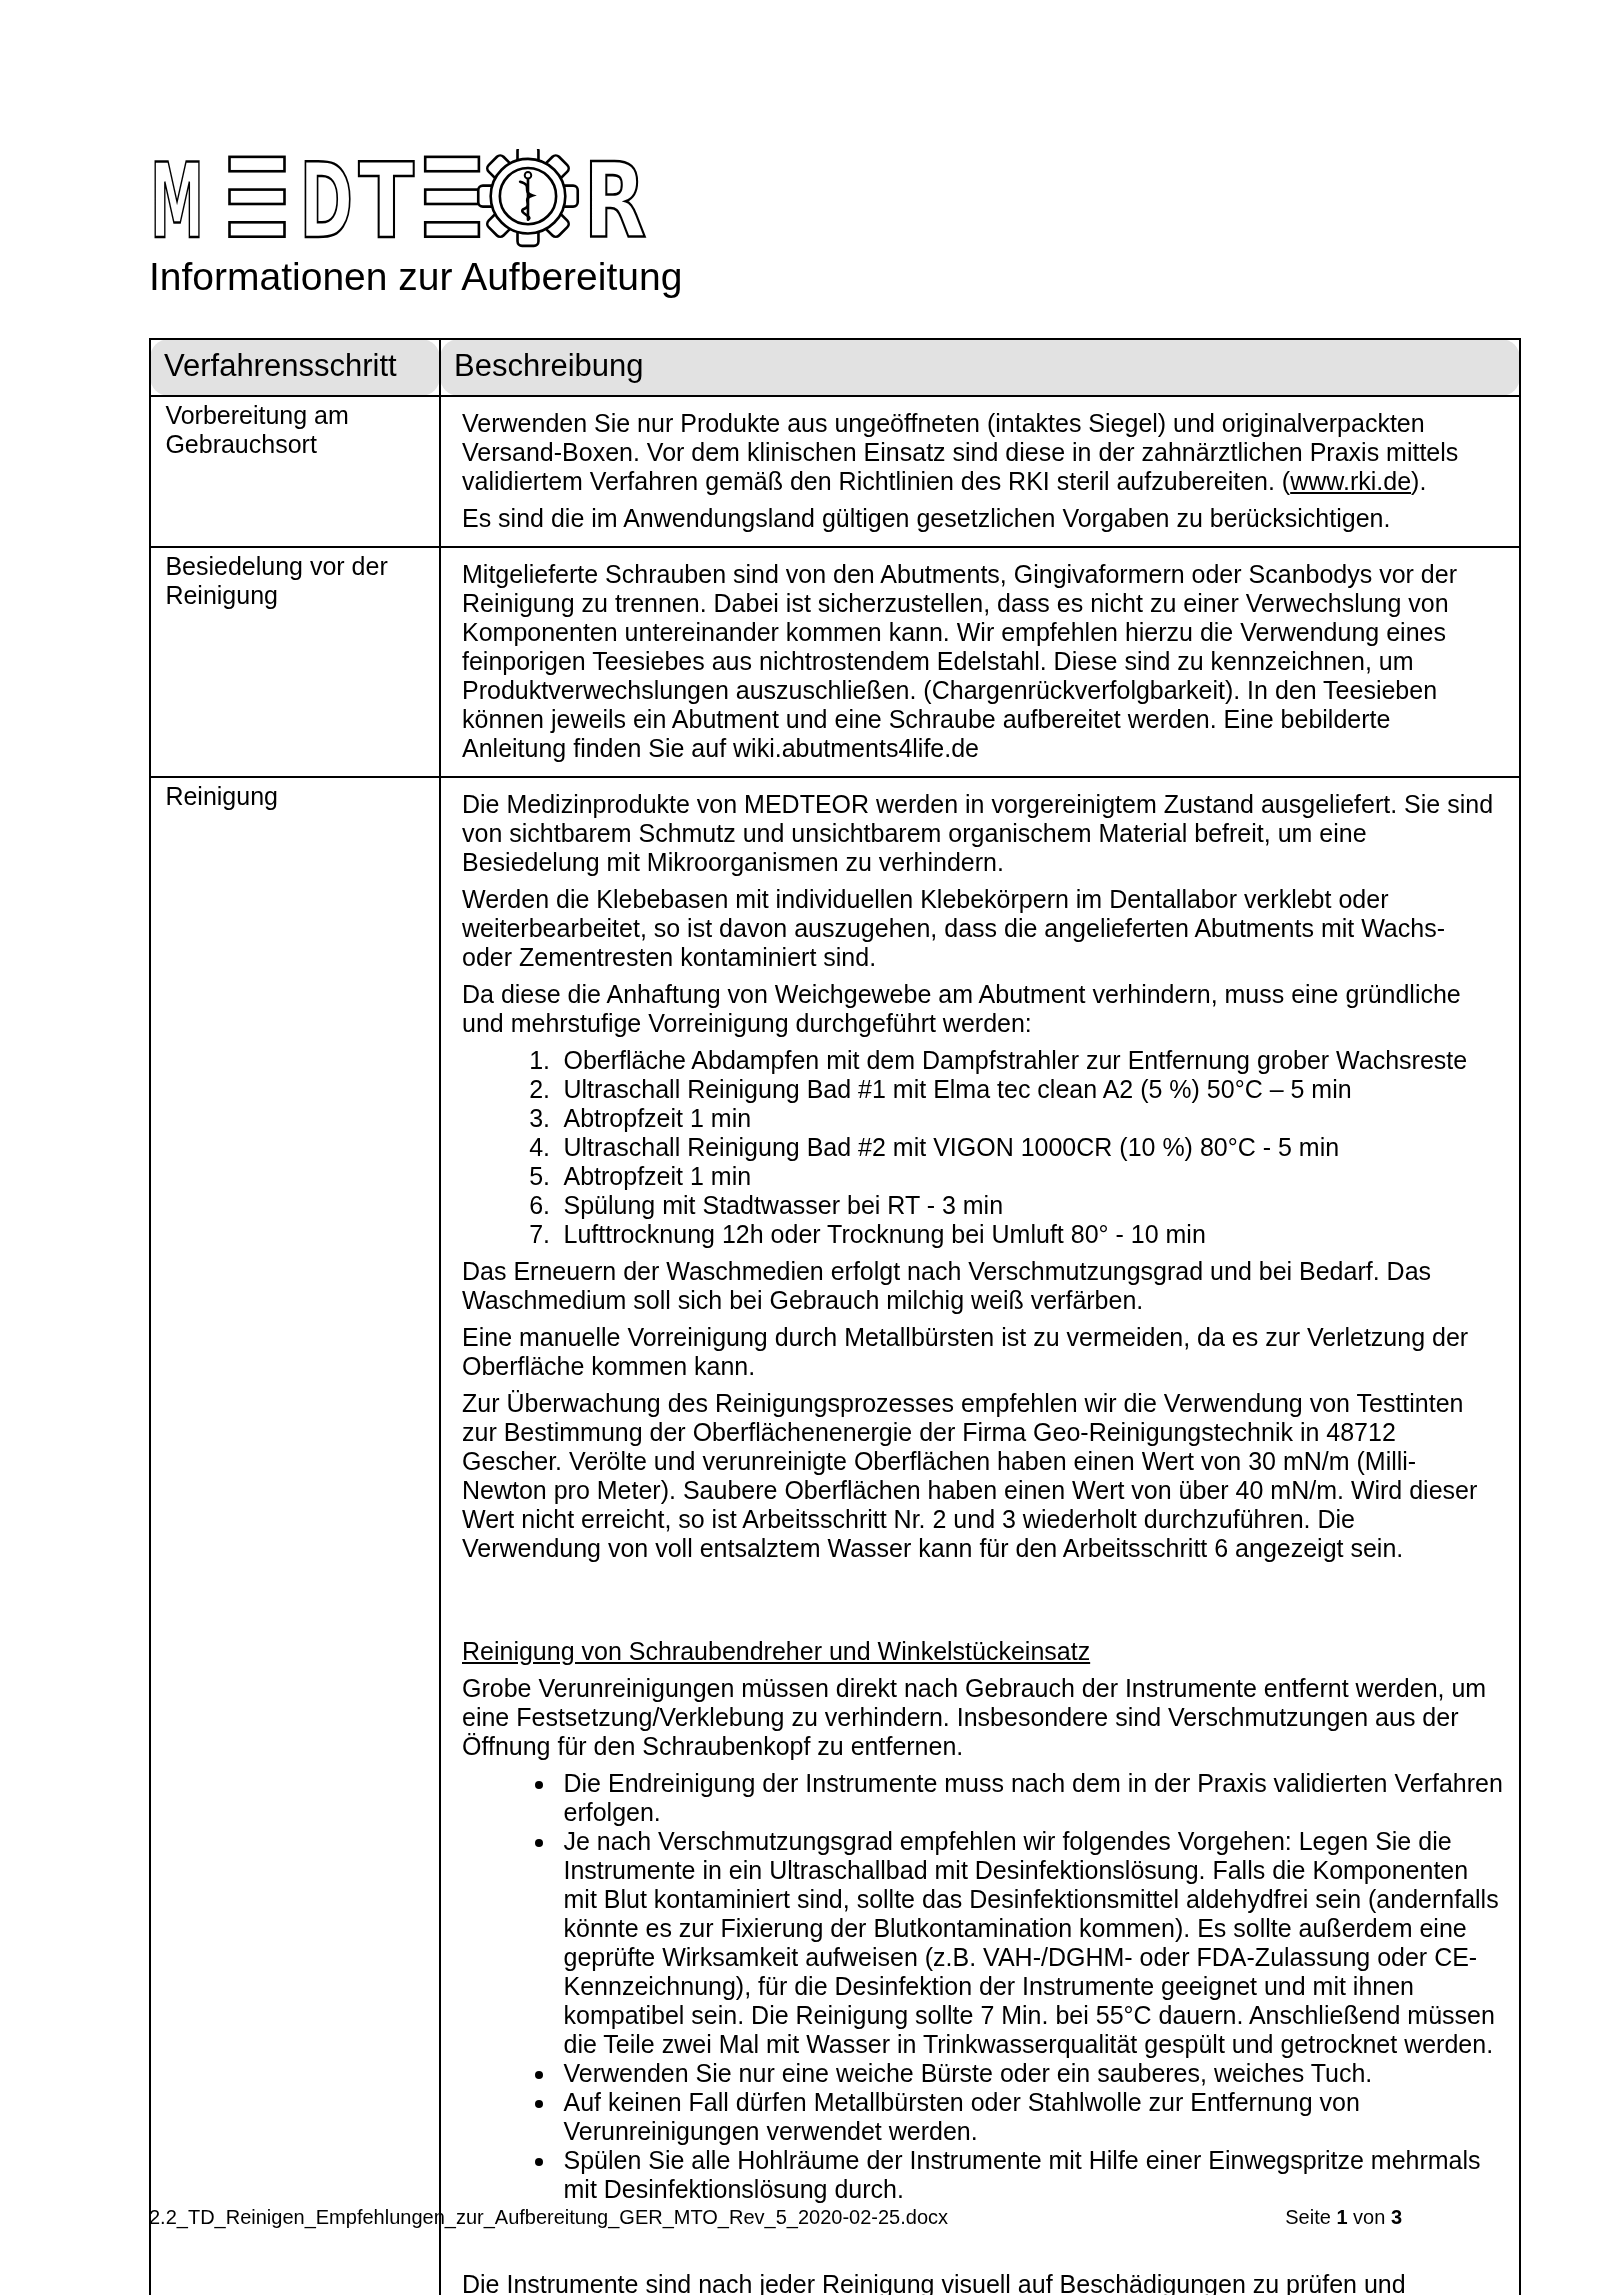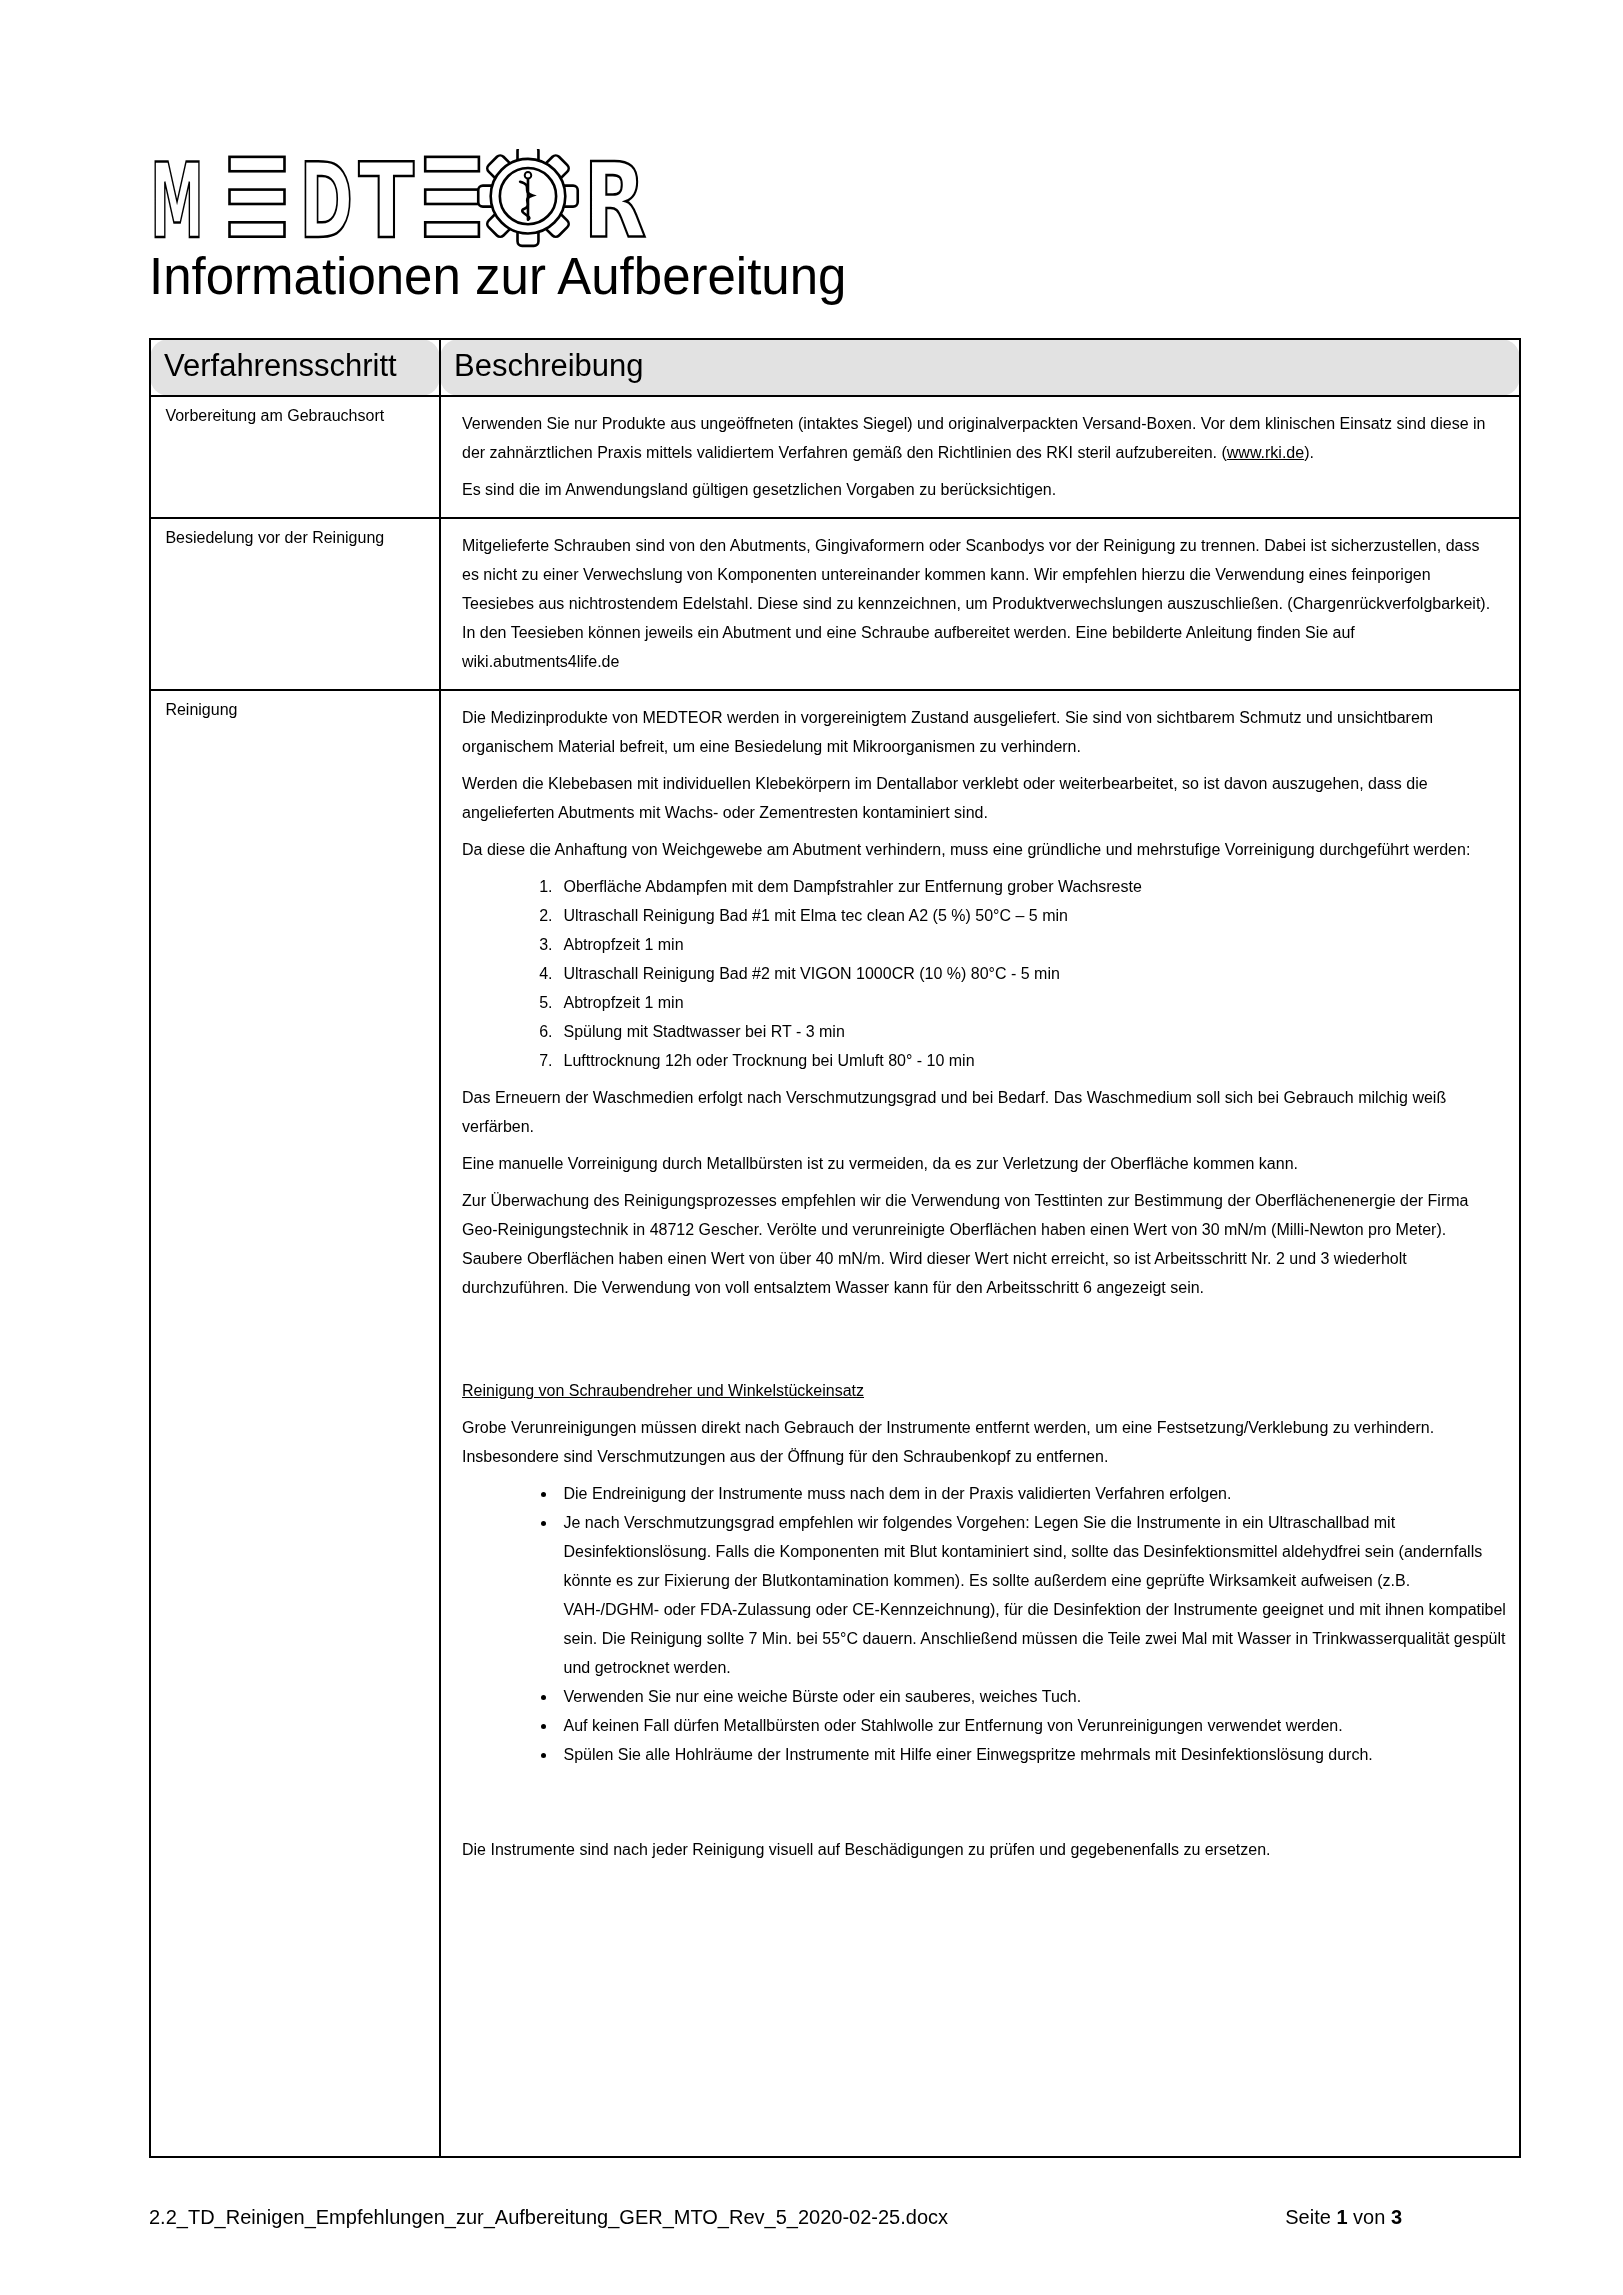--- a/index.html
+++ b/index.html
@@ -10,36 +10,36 @@
 
   
   .logo { position:absolute; left:149px; top:149px; }
   .logo text {
     font-family:"DejaVu Sans", sans-serif; font-size:158px; font-weight:bold;
     fill:#ffffff; stroke:#000000; stroke-width:4px;
   }
   .logo rect.bar { fill:#ffffff; stroke:#000000; stroke-width:4px; }
 
   
-  .doc-title { position:absolute; left:149px; top:254px; font-size:51px; line-height:46px; font-weight:400; }
+  .doc-title { position:absolute; left:149px; top:254px; font-size:39px; line-height:46px; font-weight:400; }
 
   
   .proc-table {
     position:absolute; left:149px; top:338px; width:1372px;
     border-collapse:collapse; table-layout:fixed;
   }
   .proc-table col.c1 { width:290px; }
   .proc-table th, .proc-table td {
     border:2px solid #000; vertical-align:top; text-align:left;
   }
   .proc-table th {
     background:#e2e2e2; font-size:31px; font-weight:400;
     padding:6.5px 13px 10.5px 13px; line-height:38px;border-radius:19px;
   }
-  .proc-table td { font-size:16px; line-height:29px; padding:3.9px 13px 5.2px 14.4px; }
+  .proc-table td { font-size:25px; line-height:29px; padding:3.9px 13px 5.2px 14.4px; }
   td.cell-desc { padding-left:13px; }
   td.row3-desc { height:1456px; }
   .cell p { margin:8px; }
   .link { color:#000; text-decoration:underline; cursor:pointer; }
   ol.steps, ul.bullets { margin:0; padding-left:103px; }
   ol.steps li, ul.bullets li { padding-left:6.5px; }
   .spacer-2 { height:58px; }
   .subheading { text-decoration:underline; }
 
   

